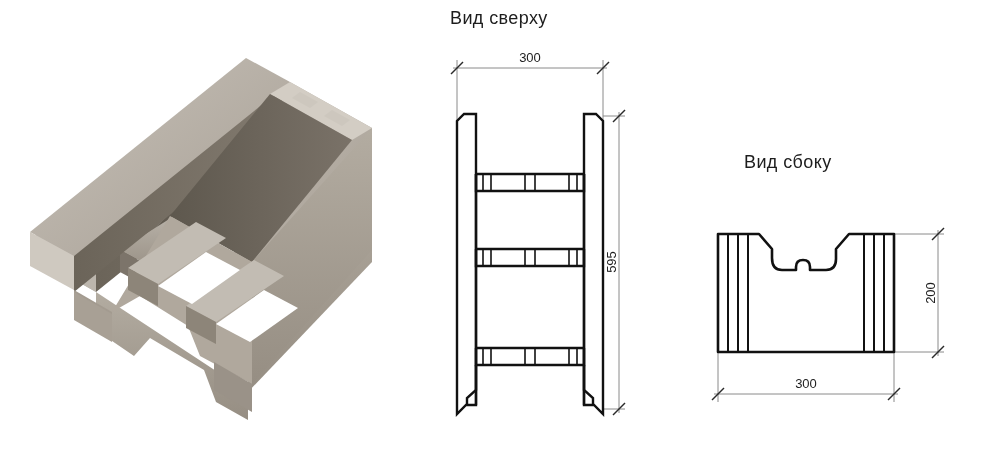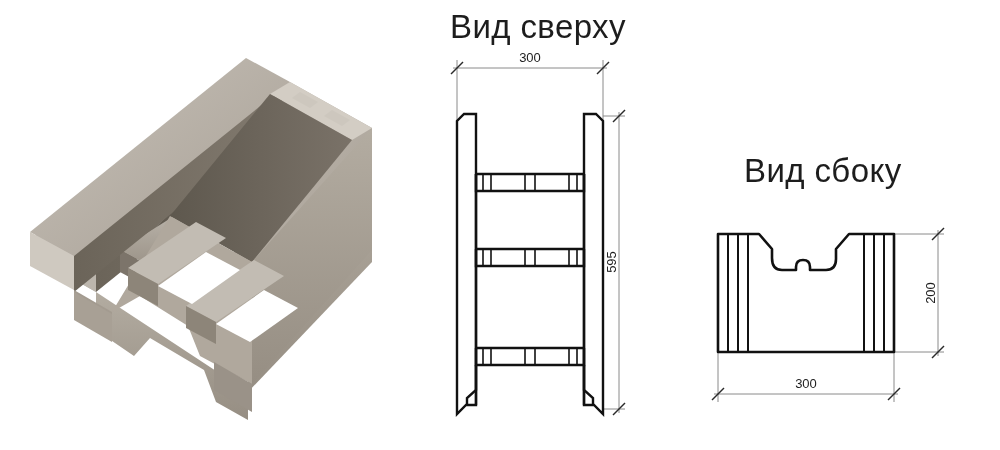--- a/index.html
+++ b/index.html
@@ -4,21 +4,21 @@
 <style>
   html,body{margin:0;padding:0;}
   body{
     width:1000px;height:450px;background:#ffffff;
     font-family:"Liberation Sans","DejaVu Sans",sans-serif;
     overflow:hidden;position:relative;
   }
   #stage{position:absolute;left:0;top:0;width:1000px;height:450px;}
   .panel{position:absolute;}
   .view-title{
-    position:absolute;font-size:33px;color:#1d1d1d;
+    position:absolute;font-size:18px;color:#1d1d1d;
     letter-spacing:.4px;white-space:nowrap;
   }
   #photo-panel{left:0;top:0;width:420px;height:450px;}
   #top-panel{left:420px;top:0;width:260px;height:450px;}
   #side-panel{left:696px;top:0;width:320px;height:450px;}
   svg{display:block;overflow:visible;}
   .dim-txt{font-family:"Liberation Sans","DejaVu Sans",sans-serif;font-size:13px;fill:#1d1d1d;}
 </style>
 </head>
 <body>

